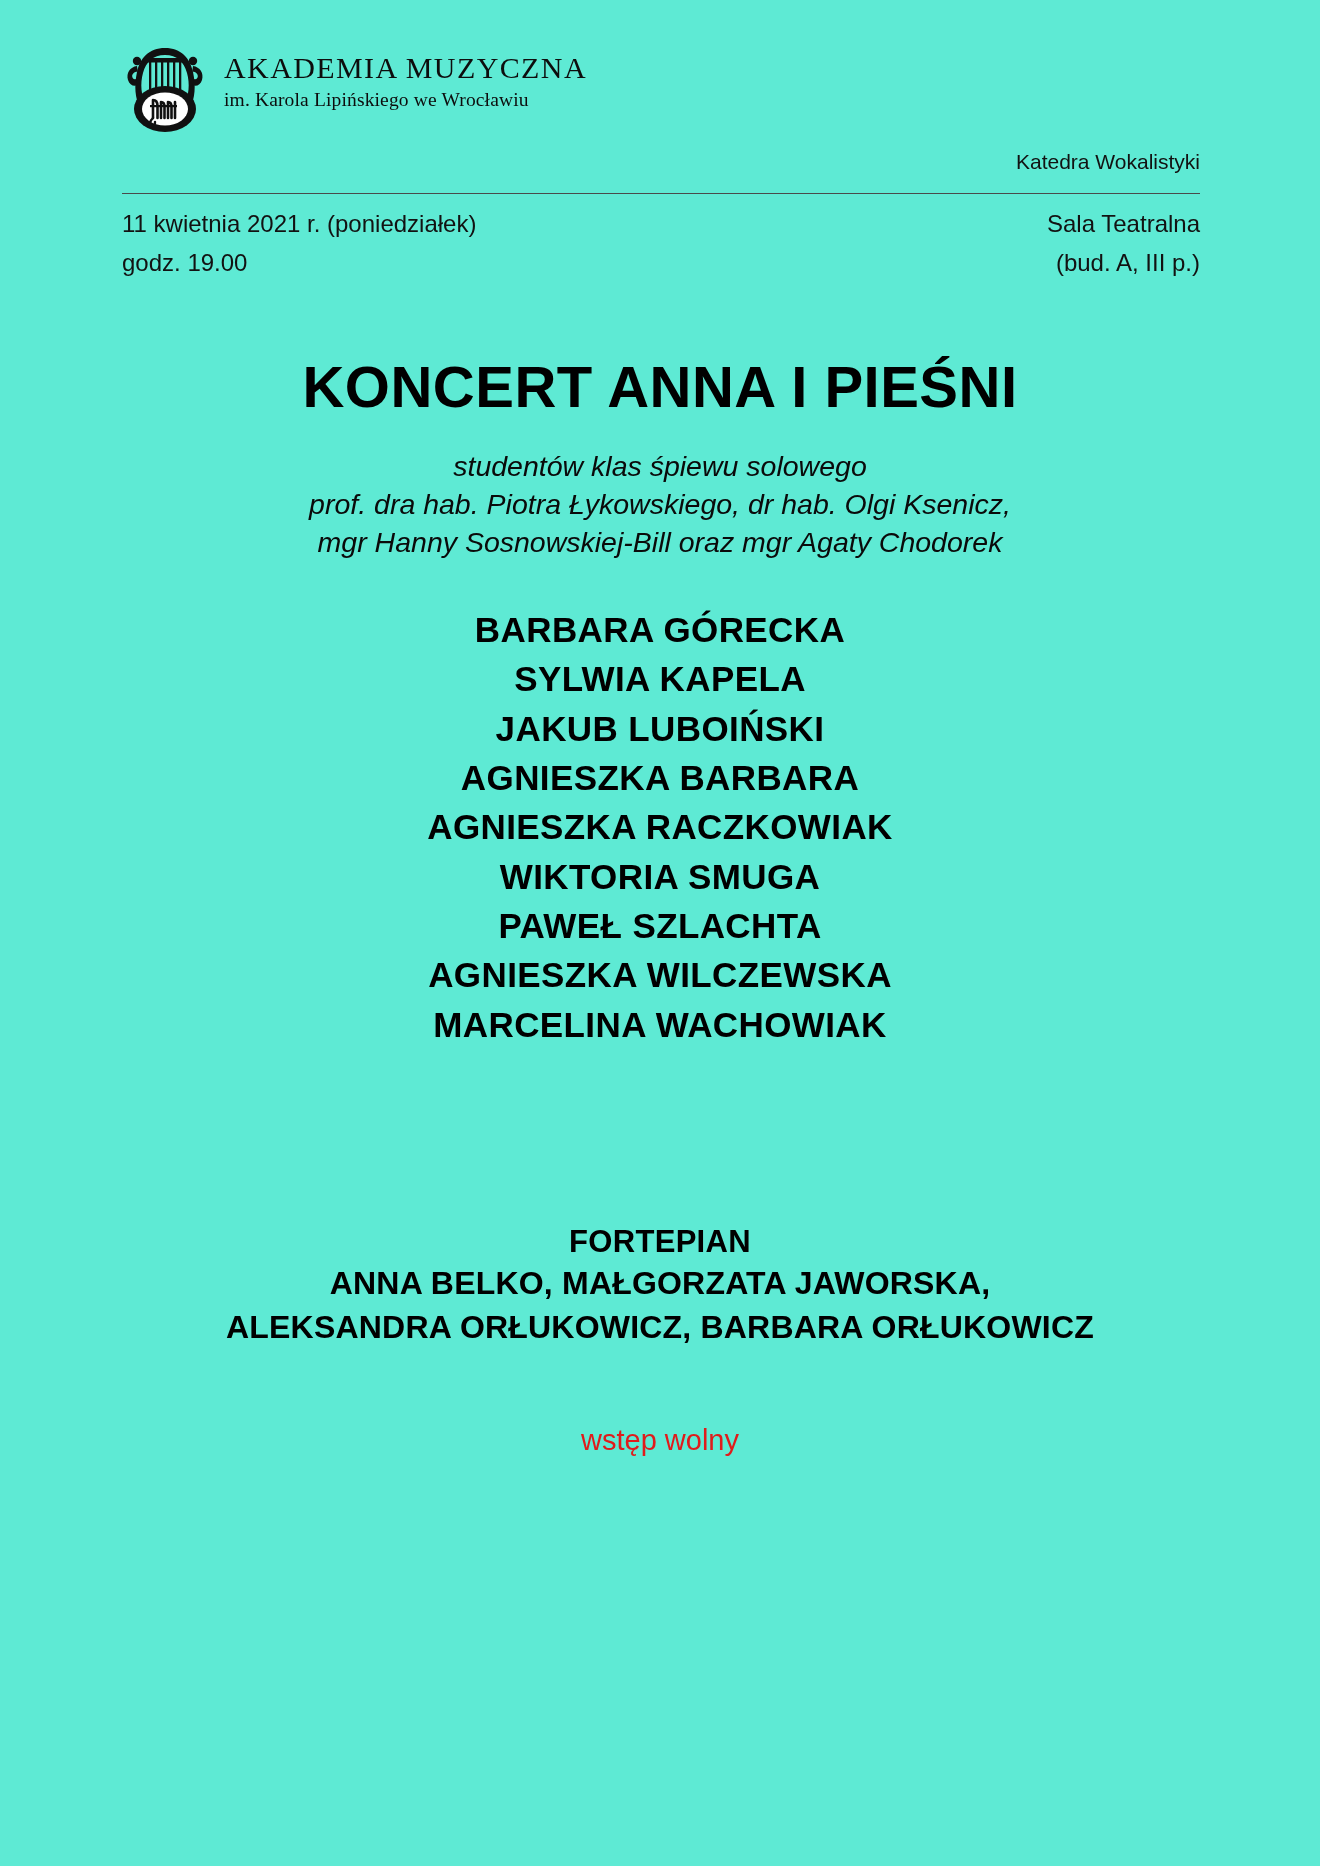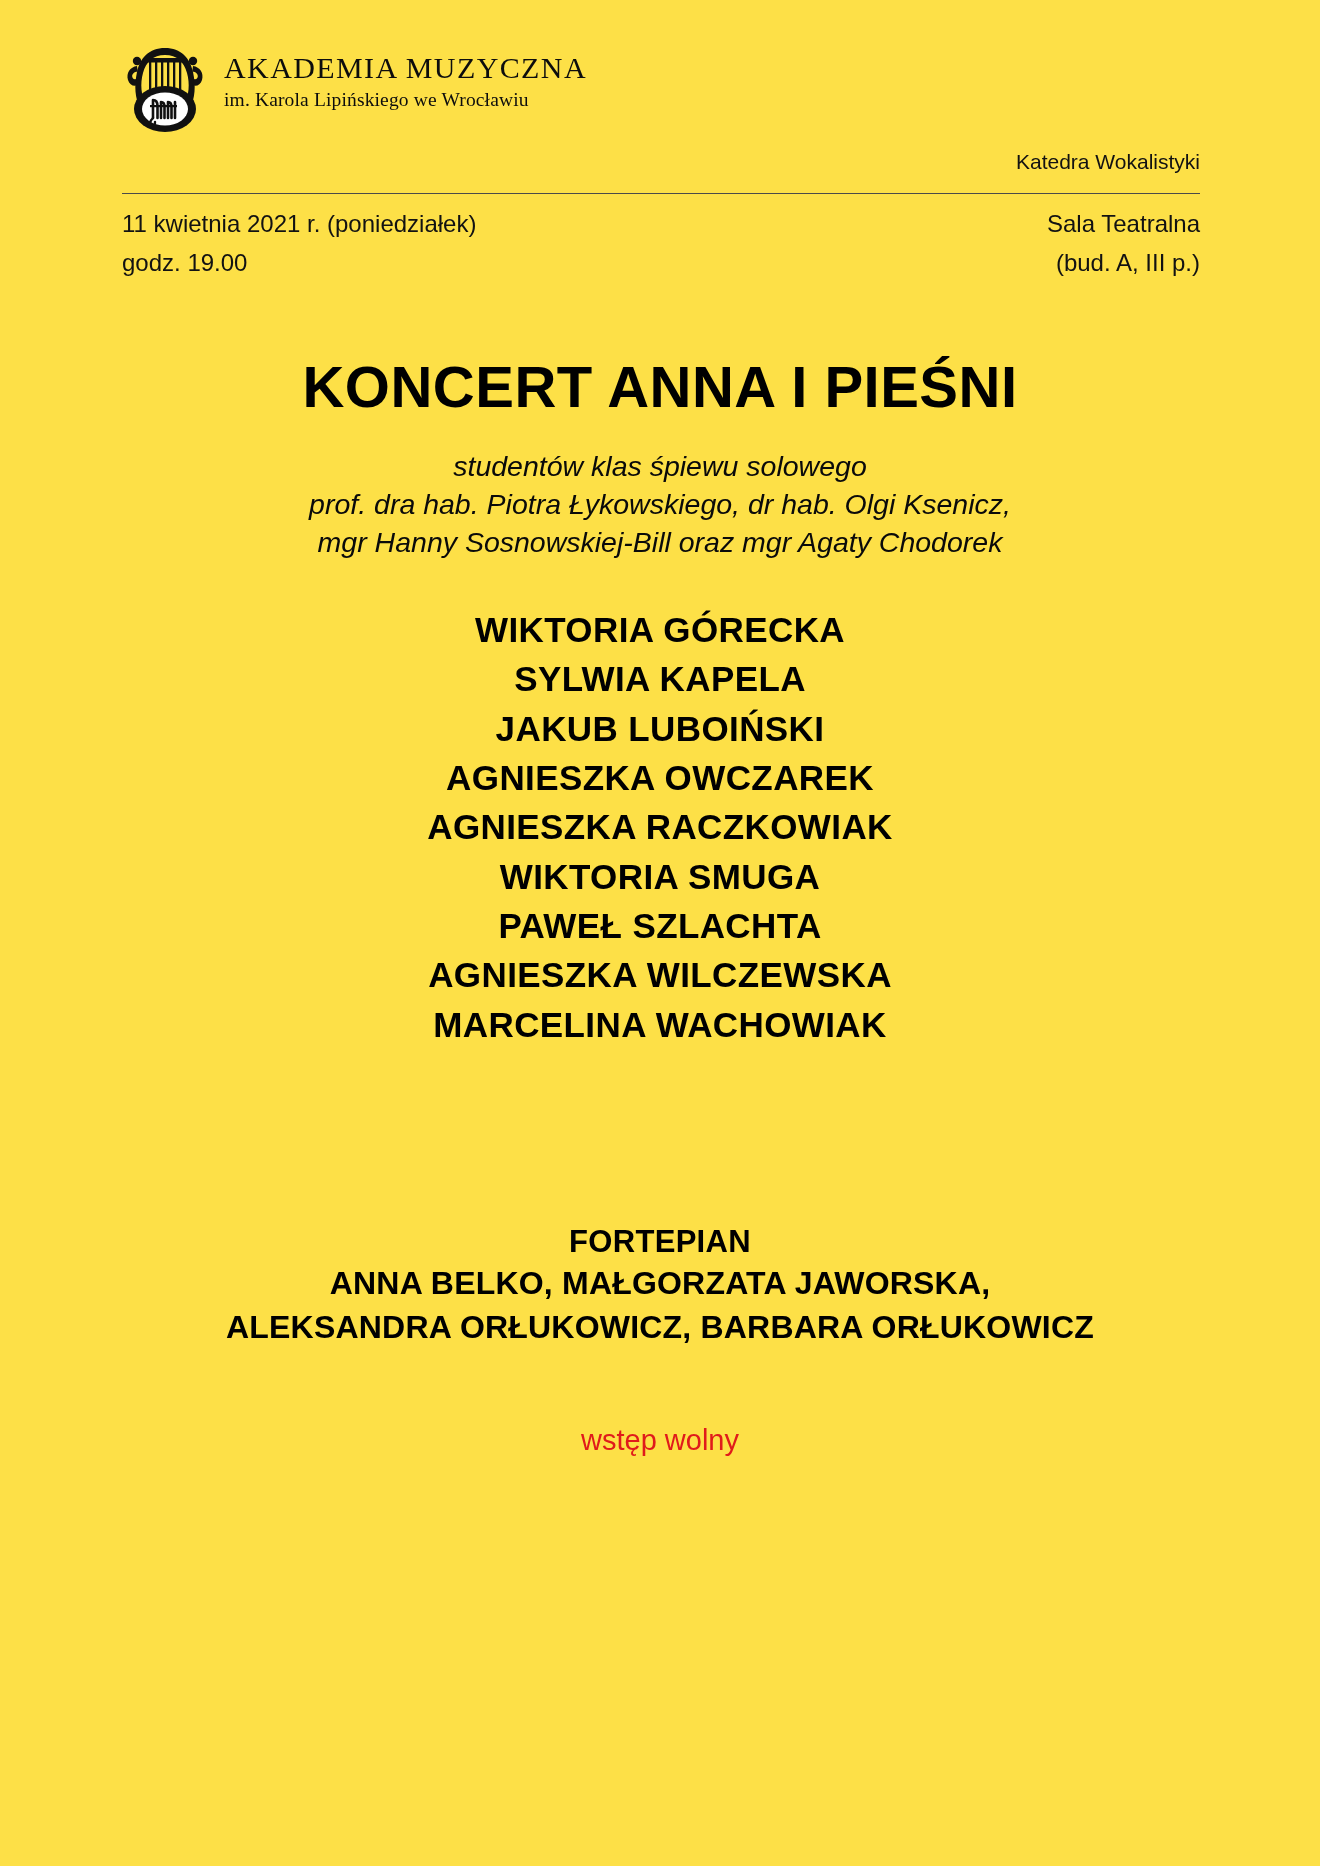--- a/index.html
+++ b/index.html
@@ -11,21 +11,21 @@
     width: 1320px;
     height: 1866px;
     font-family: "Liberation Sans", sans-serif;
     color: #111111;
     overflow: hidden;
   }
   .page {
     position: relative;
     width: 1320px;
     height: 1866px;
-    background: #fde047;
+    background: #5eead4;
     box-sizing: border-box;
   }
 
   
   .masthead {
     position: absolute;
     left: 122px;
     top: 36px;
     display: flex;
     align-items: flex-start;
@@ -229,24 +229,24 @@
 
   <div class="title">KONCERT ANNA I PIEŚNI</div>
 
   <div class="subtitle">
     <div>studentów klas śpiewu solowego</div>
     <div>prof. dra hab. Piotra Łykowskiego, dr hab. Olgi Ksenicz,</div>
     <div>mgr Hanny Sosnowskiej-Bill oraz mgr Agaty Chodorek</div>
   </div>
 
   <div class="performers">
-    <div class="name">WIKTORIA GÓRECKA</div>
+    <div class="name">BARBARA GÓRECKA</div>
     <div class="name">SYLWIA KAPELA</div>
     <div class="name">JAKUB LUBOIŃSKI</div>
-    <div class="name">AGNIESZKA OWCZAREK</div>
+    <div class="name">AGNIESZKA BARBARA</div>
     <div class="name">AGNIESZKA RACZKOWIAK</div>
     <div class="name">WIKTORIA SMUGA</div>
     <div class="name">PAWEŁ SZLACHTA</div>
     <div class="name">AGNIESZKA WILCZEWSKA</div>
     <div class="name">MARCELINA WACHOWIAK</div>
   </div>
 
   <div class="piano">
     <div class="piano-label">FORTEPIAN</div>
     <div class="piano-names">ANNA BELKO, MAŁGORZATA JAWORSKA,</div>

